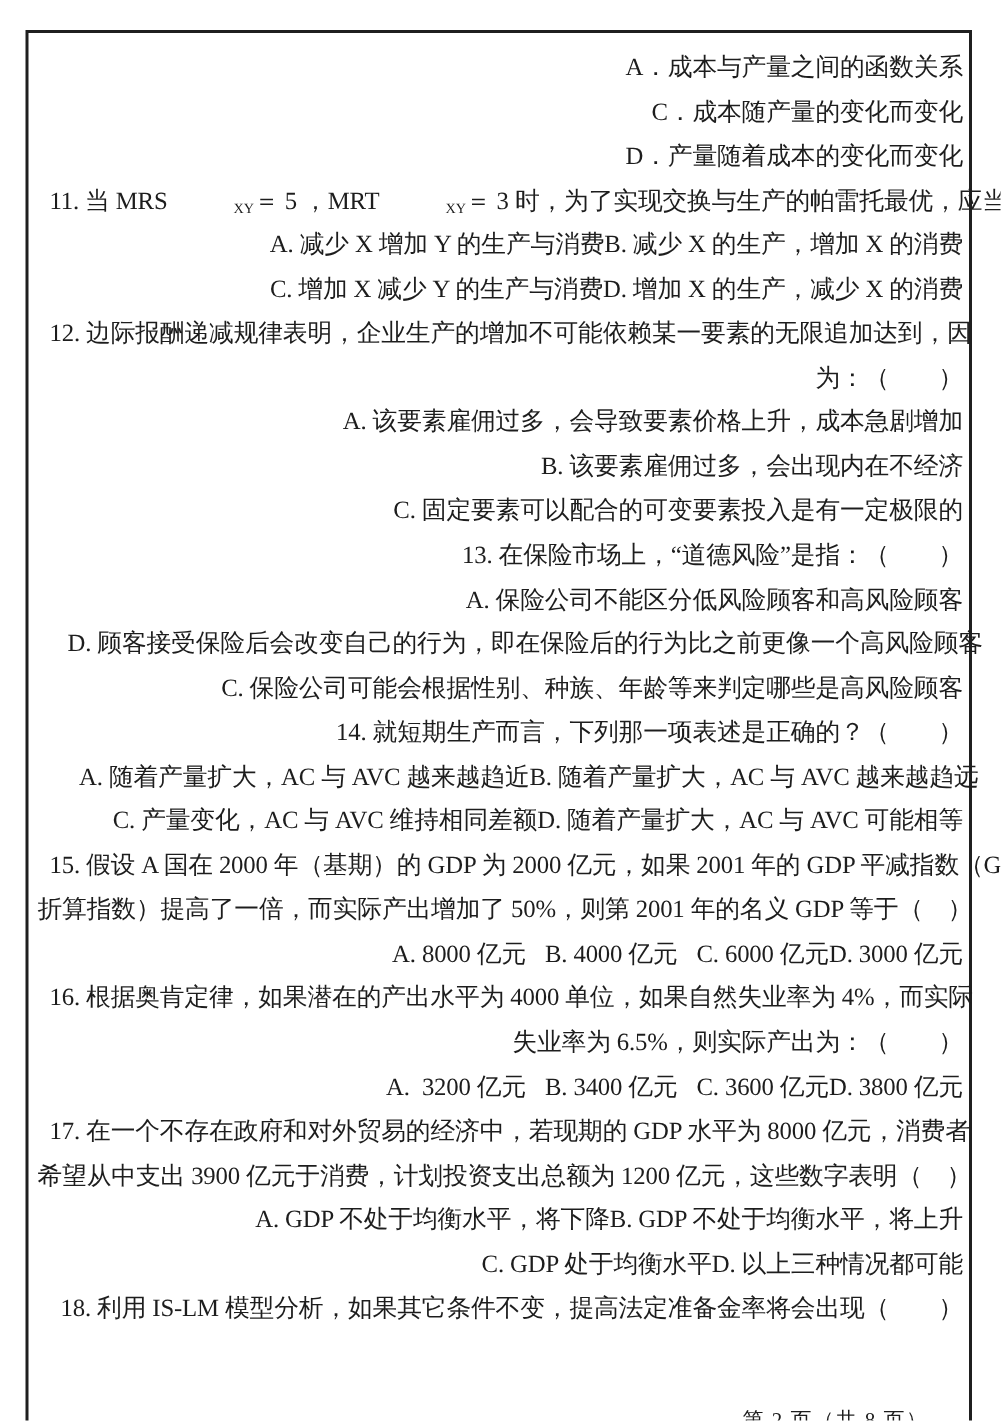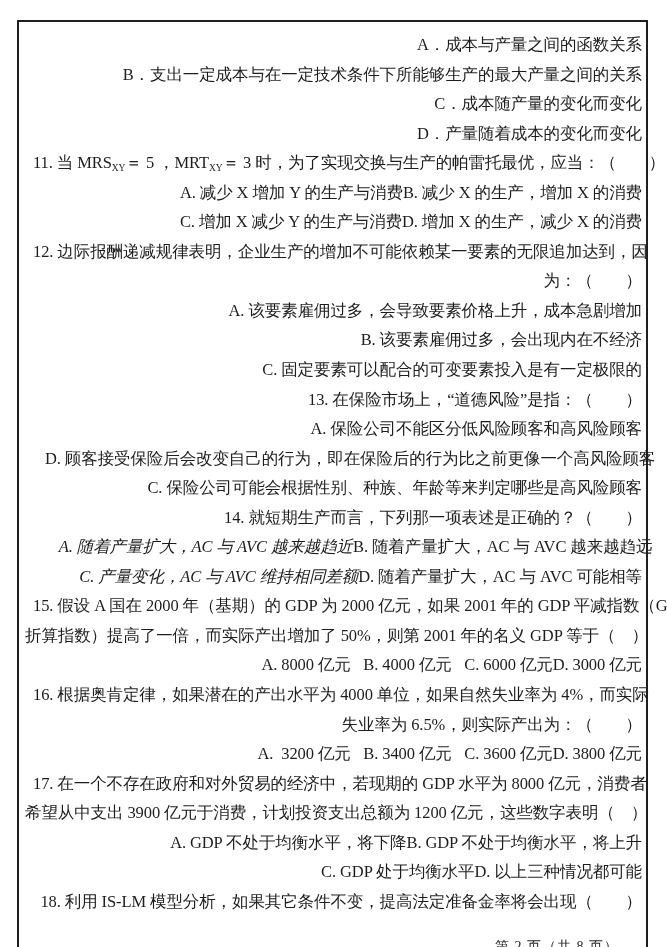--- a/index.html
+++ b/index.html
@@ -29,39 +29,38 @@
   .line{
     height:29.55px;
     line-height:29.55px;
     white-space:pre;
     overflow:visible;
   }
   .ind-q{padding-left:8px;}
   .ind-opt{padding-left:20px;}
   .ind-flush{padding-left:0;}
   .c2{display:inline-block;width:300px;}
-  .c2b{display:inline-block;width:308px;font-style:italic;}
+  .c2b{display:inline-block;width:308px;}
   .c4{display:inline-block;width:101px;}
-  .ss{font-size:9.5px;vertical-align:-3px;letter-spacing:0;}
+  .ss{font-size:9.5px;vertical-align:-3px;letter-spacing:0;margin-left:44px;}
   .footer{
     position:absolute;
     left:495px;top:938px;
     font-size:14px;
     letter-spacing:1px;
     color:#1d1d1d;
   }
 </style>
 </head>
 <body>
 
 <div class="frame">
   <div class="content">
 
     <div class="line ind-opt">A．成本与产量之间的函数关系</div>
-    <div class="line ind-opt">B．支出一定成本与在一定技术条件下所能够生产的最大产量之间的关系</div>
     <div class="line ind-opt">C．成本随产量的变化而变化</div>
     <div class="line ind-opt">D．产量随着成本的变化而变化</div>
 
     <div class="line ind-q"><span>11. 当 MRS</span><sub class="ss">XY</sub><span>＝ 5 ，MRT</span><sub class="ss">XY</sub><span>＝ 3 时，为了实现交换与生产的帕雷托最优，应当：（　　）</span></div>
     <div class="line ind-opt"><span class="c2">A. 减少 X 增加 Y 的生产与消费</span><span>B. 减少 X 的生产，增加 X 的消费</span></div>
     <div class="line ind-opt"><span class="c2">C. 增加 X 减少 Y 的生产与消费</span><span>D. 增加 X 的生产，减少 X 的消费</span></div>
 
     <div class="line ind-q">12. 边际报酬递减规律表明，企业生产的增加不可能依赖某一要素的无限追加达到，因</div>
     <div class="line ind-flush">为：（　　）</div>
     <div class="line ind-opt">A. 该要素雇佣过多，会导致要素价格上升，成本急剧增加</div>

